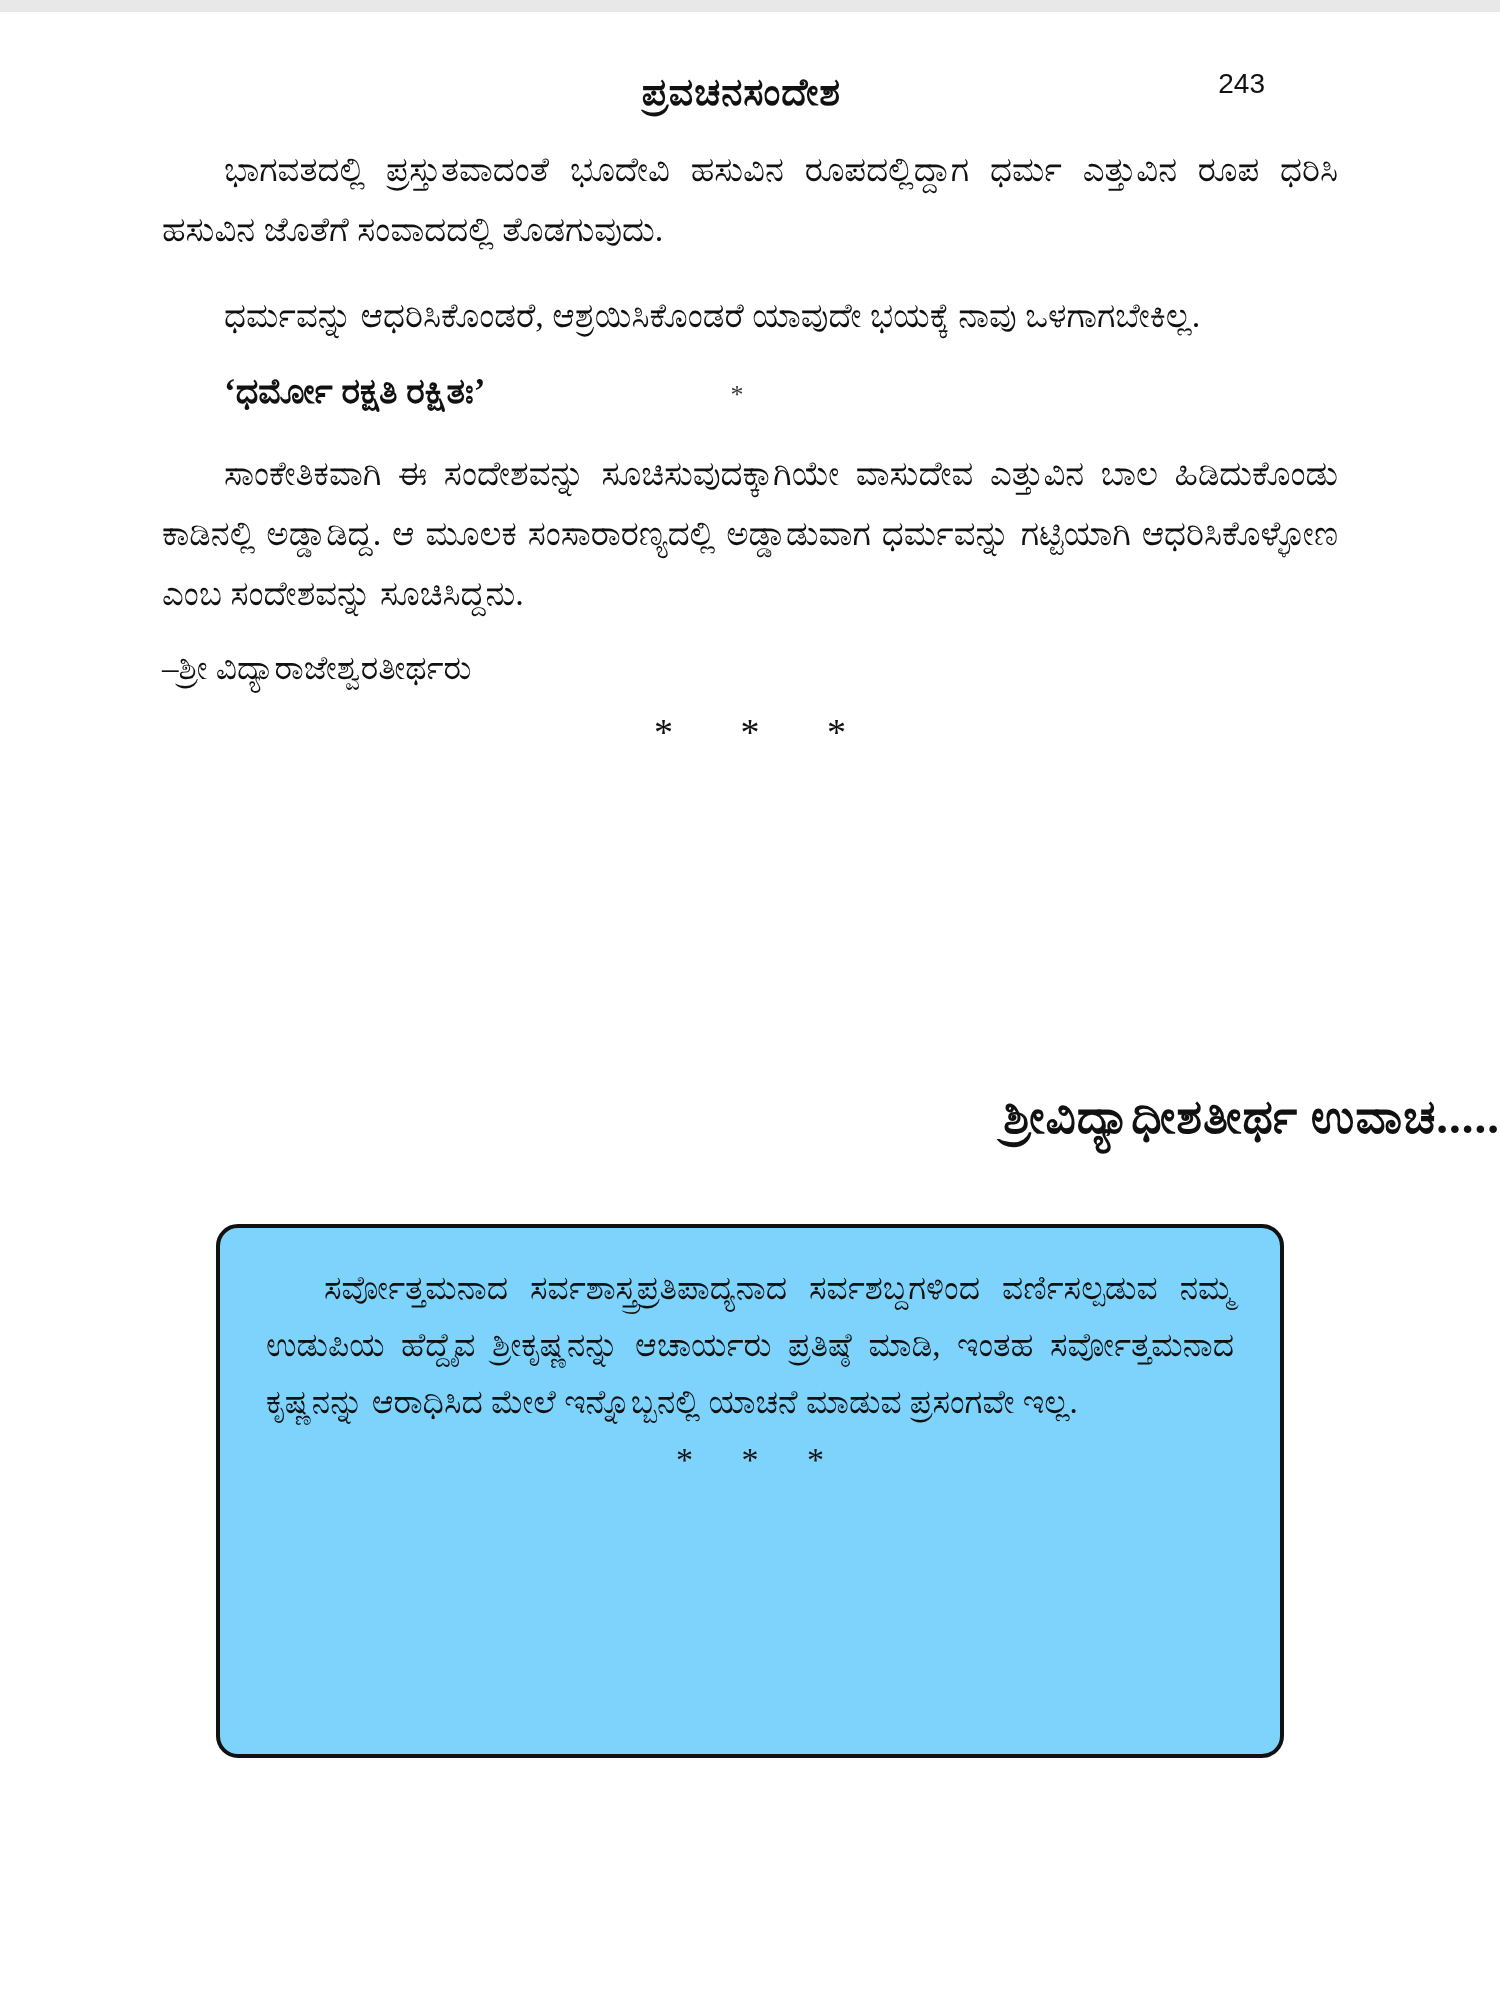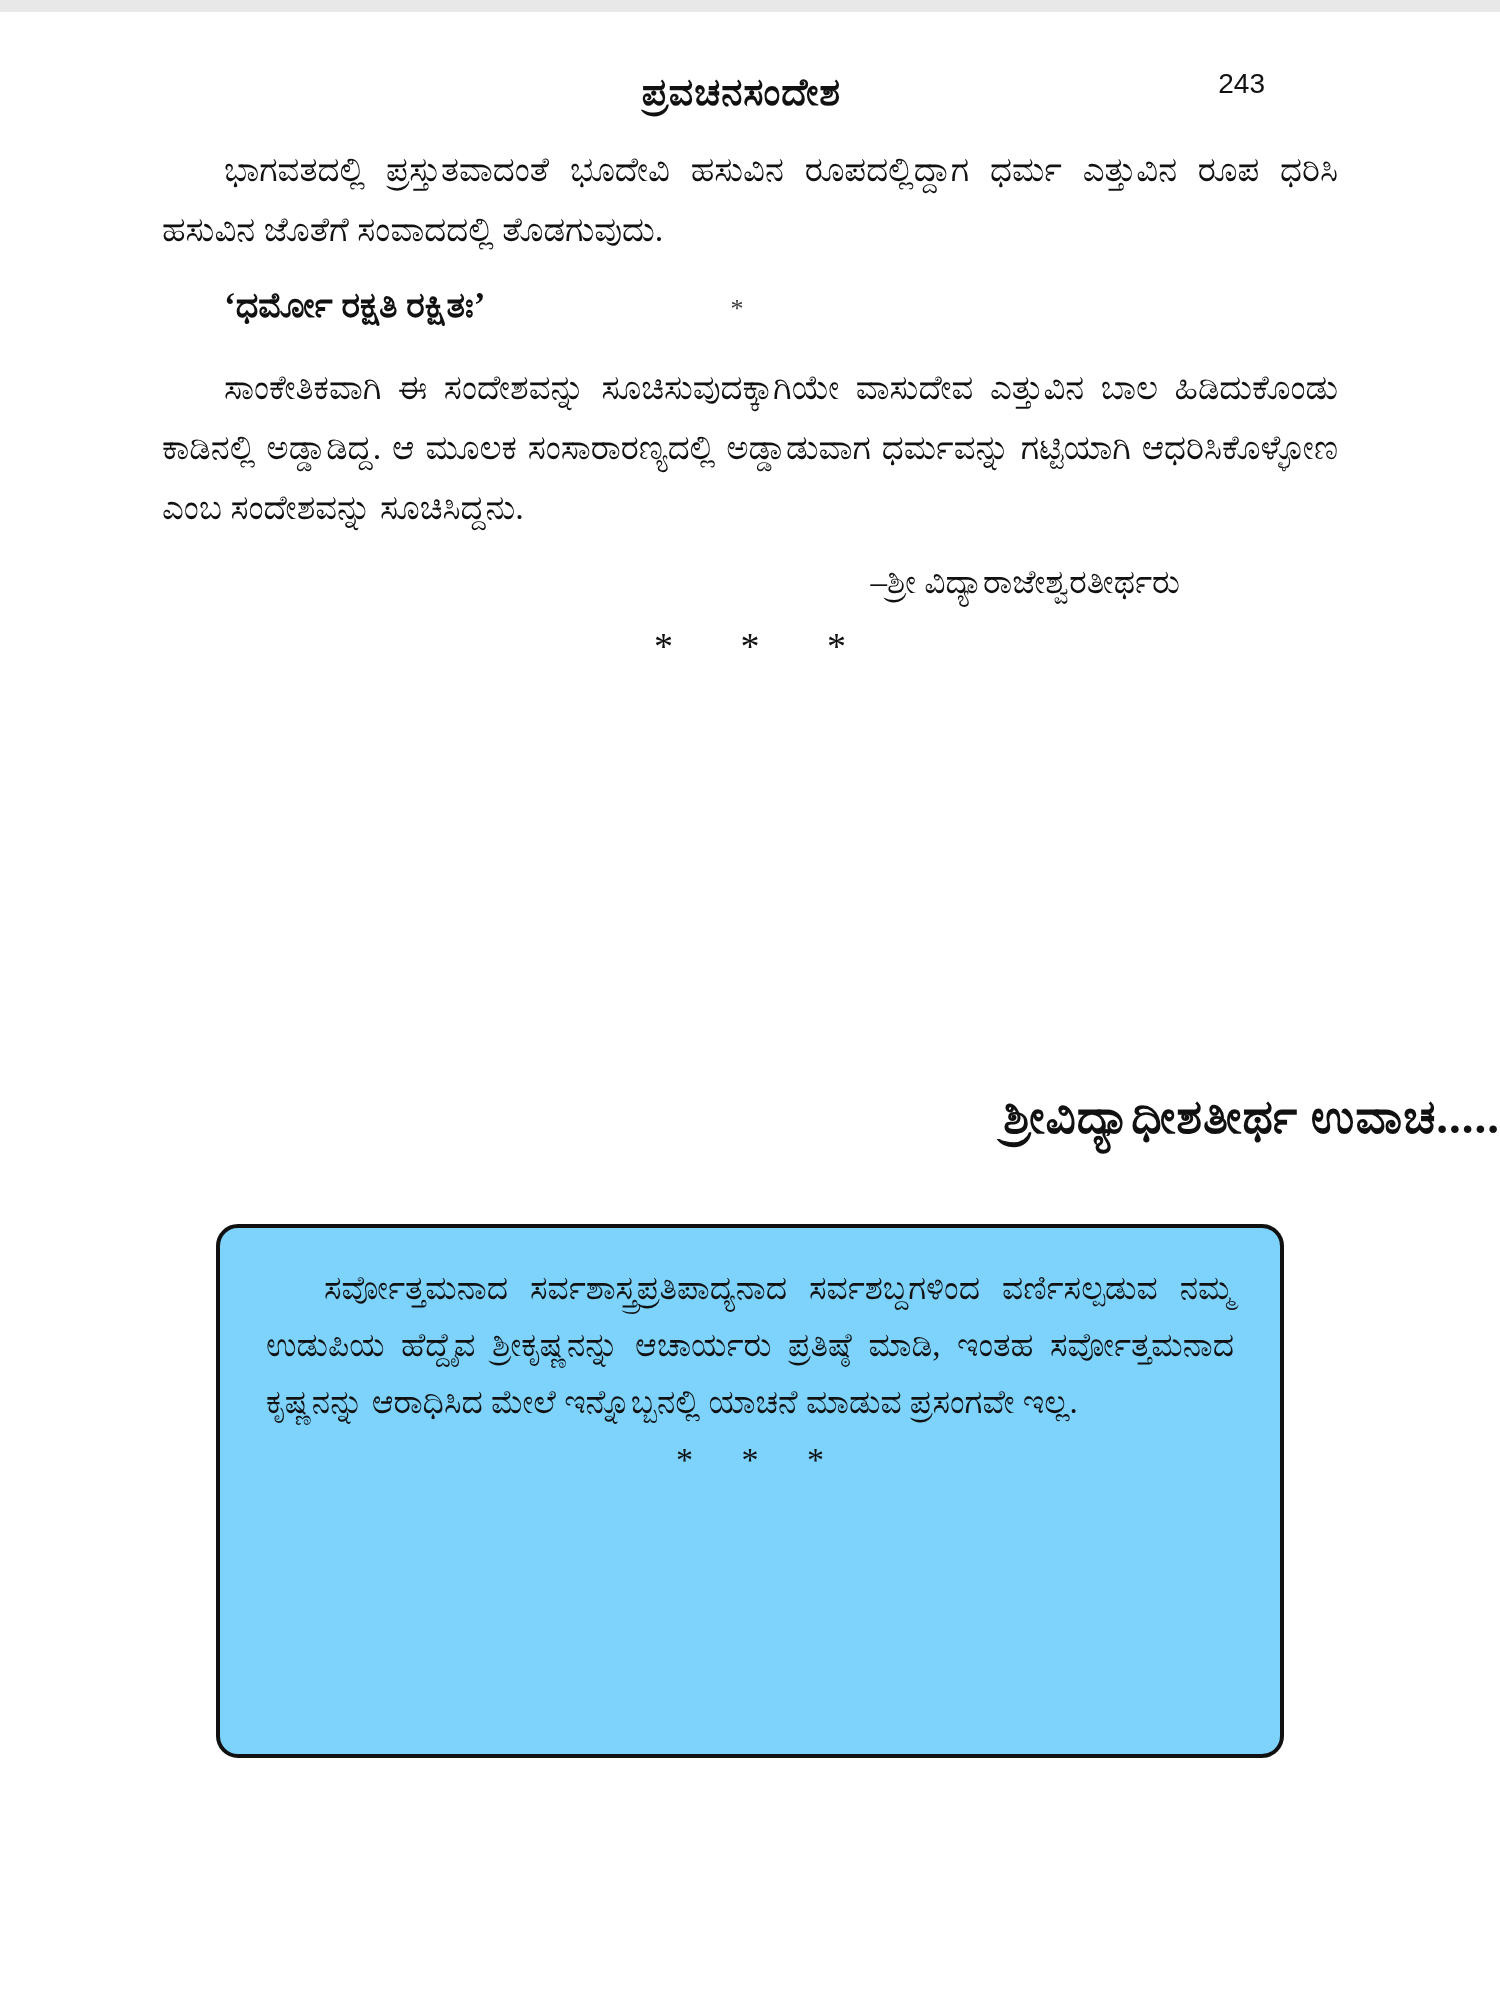--- a/index.html
+++ b/index.html
@@ -54,21 +54,20 @@
   }
   .quote-row .footnote-star {
     display: inline-block;
     margin-left: 245px;
     font-size: 26px;
     font-weight: 400;
     color: #3a3a3a;
     vertical-align: middle;
   }
   .attribution {
-    text-align: right;
     padding-right: 158px;
     font-size: 33px;
     font-weight: 400;
     margin-top: 14px;
     white-space: nowrap;
   }
   .stars {
     text-align: center;
     font-size: 38px;
     word-spacing: 58px;
@@ -112,20 +111,21 @@
 <div class="page">
 
   <div class="header">
     <div class="title">ಪ್ರವಚನಸಂದೇಶ</div>
     <div class="page-number">243</div>
   </div>
 
   <div class="content">
     <p class="para">ಭಾಗವತದಲ್ಲಿ ಪ್ರಸ್ತುತವಾದಂತೆ ಭೂದೇವಿ ಹಸುವಿನ ರೂಪದಲ್ಲಿದ್ದಾಗ ಧರ್ಮ ಎತ್ತುವಿನ ರೂಪ ಧರಿಸಿ ಹಸುವಿನ ಜೊತೆಗೆ ಸಂವಾದದಲ್ಲಿ ತೊಡಗುವುದು.</p>
 
+    <p class="para">ಧರ್ಮವನ್ನು ಆಧರಿಸಿಕೊಂಡರೆ, ಆಶ್ರಯಿಸಿಕೊಂಡರೆ ಯಾವುದೇ ಭಯಕ್ಕೆ ನಾವು ಒಳಗಾಗಬೇಕಿಲ್ಲ.</p>
 
     <div class="quote-row">
       <span>‘ಧರ್ಮೋ ರಕ್ಷತಿ ರಕ್ಷಿತಃ’</span><span class="footnote-star">*</span>
     </div>
 
     <p class="para">ಸಾಂಕೇತಿಕವಾಗಿ ಈ ಸಂದೇಶವನ್ನು ಸೂಚಿಸುವುದಕ್ಕಾಗಿಯೇ ವಾಸುದೇವ ಎತ್ತುವಿನ ಬಾಲ ಹಿಡಿದುಕೊಂಡು ಕಾಡಿನಲ್ಲಿ ಅಡ್ಡಾಡಿದ್ದ. ಆ ಮೂಲಕ ಸಂಸಾರಾರಣ್ಯದಲ್ಲಿ ಅಡ್ಡಾಡುವಾಗ ಧರ್ಮವನ್ನು ಗಟ್ಟಿಯಾಗಿ ಆಧರಿಸಿಕೊಳ್ಳೋಣ ಎಂಬ ಸಂದೇಶವನ್ನು ಸೂಚಿಸಿದ್ದನು.</p>
 
     <div class="attribution">–ಶ್ರೀ ವಿದ್ಯಾರಾಜೇಶ್ವರತೀರ್ಥರು</div>
 
     <div class="stars">* * *</div>

